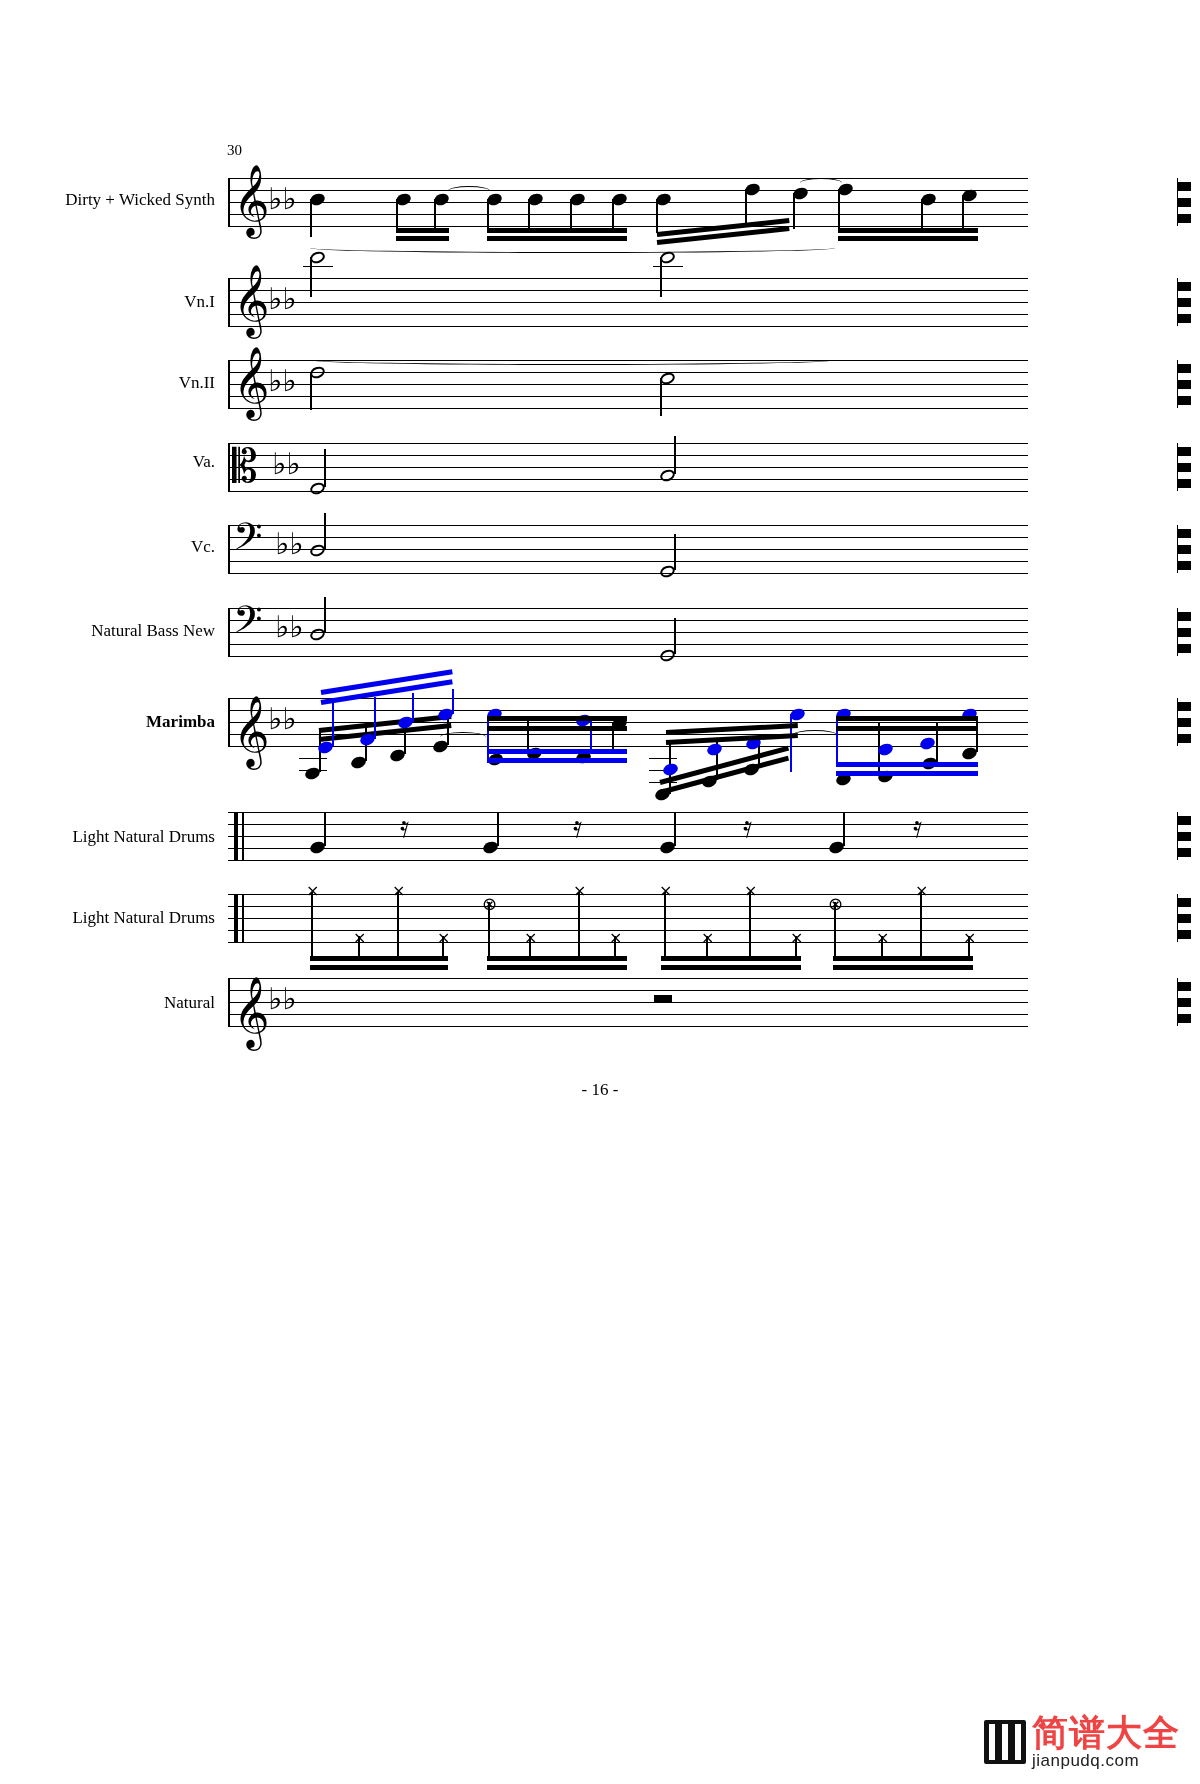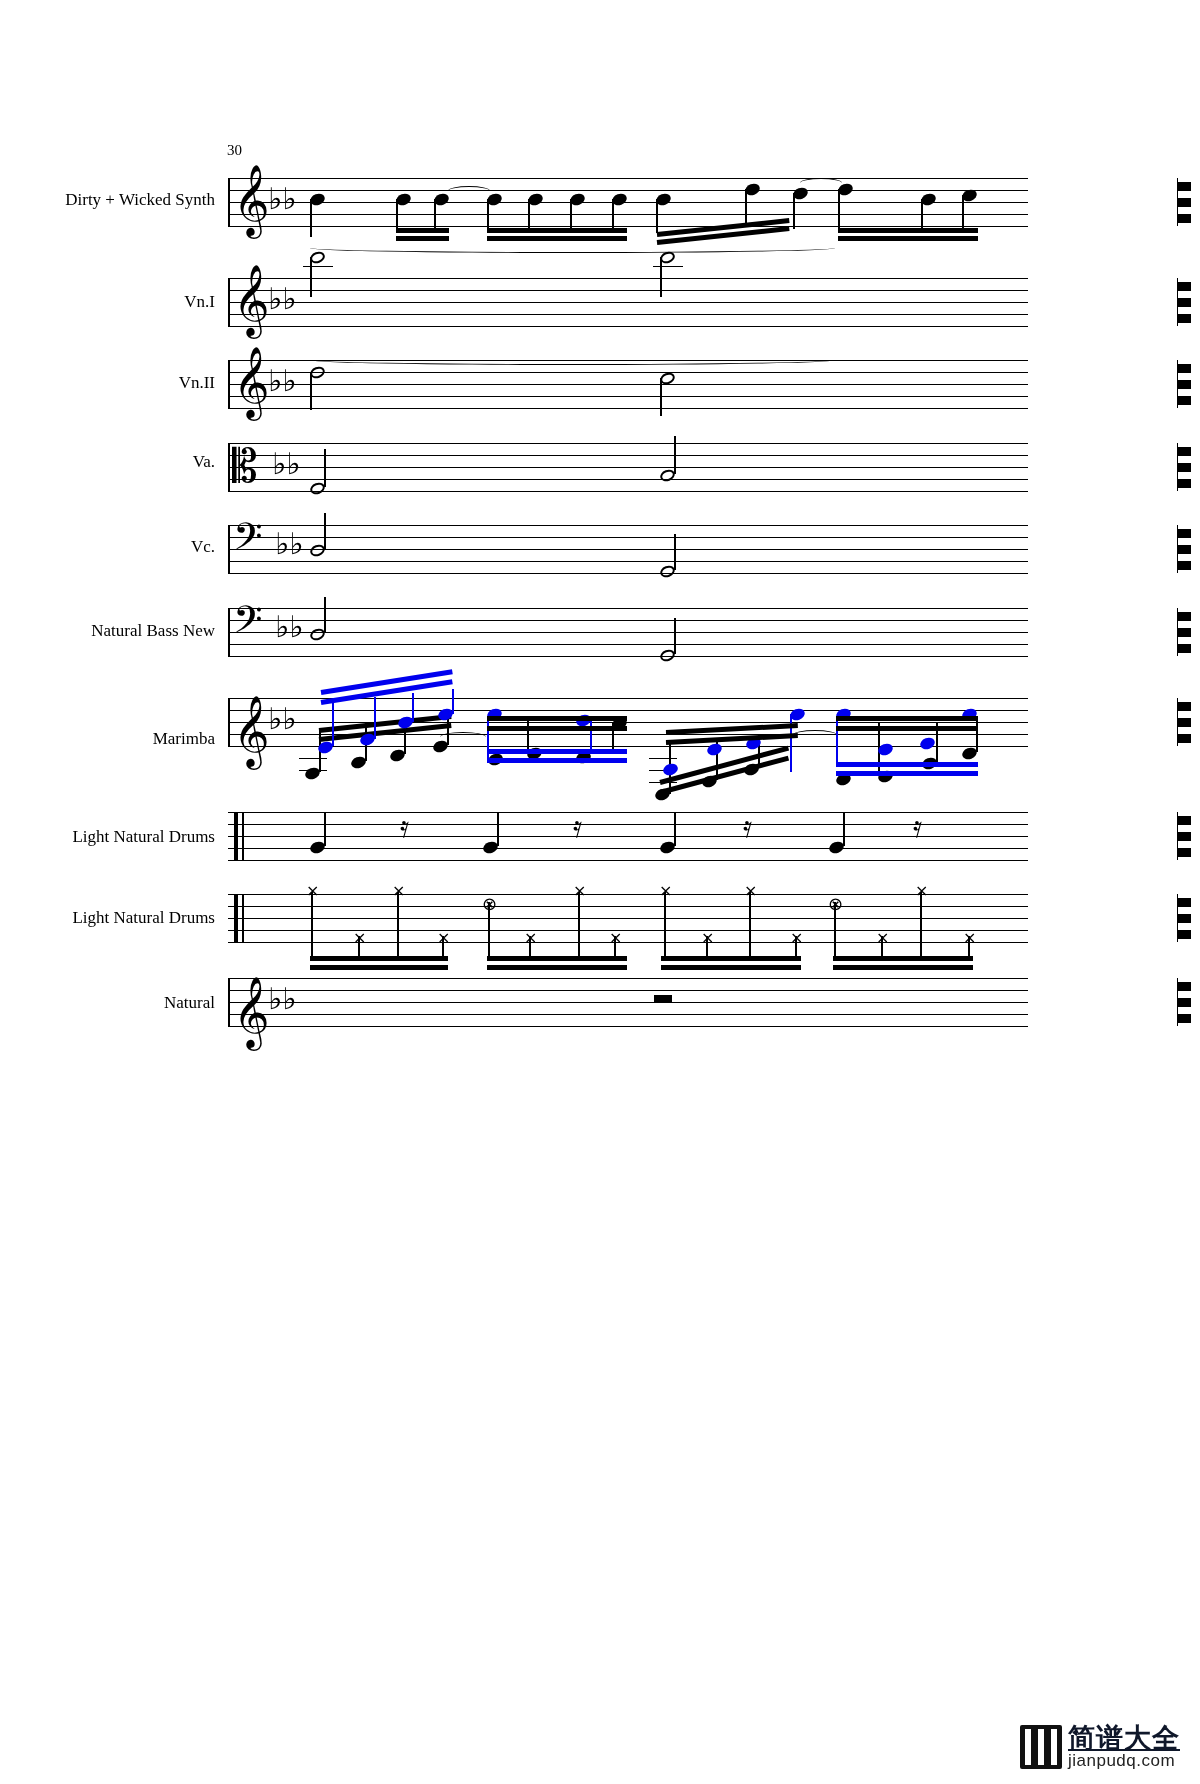--- a/index.html
+++ b/index.html
@@ -192,25 +192,24 @@
   .wm-piano i:nth-child(1) { left: 5px; }
   .wm-piano i:nth-child(2) { left: 18px; }
   .wm-piano i:nth-child(3) { left: 31px; }
   .wm-text {
     display: flex;
     flex-direction: column;
     line-height: 1.05;
   }
   .wm-cn {
     font-family: "DejaVu Sans", sans-serif;
-    font-size: 27px;
+    font-size: 36px;
     font-weight: bold;
-    color: #0f172a;
+    color: #ef4444;
     letter-spacing: 1px;
-    text-decoration: underline;
   }
   .wm-url {
     font-family: "Liberation Sans", sans-serif;
     font-size: 17px;
     color: #222;
     letter-spacing: 0.5px;
   }
   
   .edge-keys {
     position: absolute;
@@ -397,21 +396,21 @@
   <div class="nh open" style="left:310px; top:629px;"></div>
   <div class="stem" style="left:324px; top:597px; height:36px;"></div>
   <div class="nh open" style="left:660px; top:650px;"></div>
   <div class="stem" style="left:674px; top:618px; height:36px;"></div>
   <div class="edge-keys" style="top:608px; height:48px;">
     <i style="top:4px;"></i>
       <i style="top:20px;"></i>
       <i style="top:36px;"></i>
   </div>
 
-  <div class="instr-label" style="left:30px; top:729px; width:185px;">Marimba</div>
+  <div class="instr-label" style="left:30px; top:712px; width:185px;font-weight:bold;">Marimba</div>
   <div class="staff" style="left:228px; top:698px; width:800px;">
     <div class="line l0"></div>
     <div class="line l1"></div>
     <div class="line l2"></div>
     <div class="line l3"></div>
     <div class="line l4"></div>
   </div>
   <div class="barline left-edge" style="left:228px; top:698px; height:48px;"></div>
   <div class="clef treble" style="left:233px; top:700px;">𝄞</div>
   <div class="keysig" style="left:268px; top:704px;">♭♭</div>
@@ -603,20 +602,21 @@
   <div class="barline left-edge" style="left:228px; top:978px; height:48px;"></div>
   <div class="clef treble" style="left:233px; top:981px;">𝄞</div>
   <div class="keysig" style="left:268px; top:984px;">♭♭</div>
   <div class="rest-measure" style="left:654px; top:995px; width:18px;"></div>
   <div class="edge-keys" style="top:978px; height:48px;">
     <i style="top:4px;"></i>
       <i style="top:20px;"></i>
       <i style="top:36px;"></i>
   </div>
 
+  <div class="page-number" style="top:1080px; left:0;">- 16 -</div>
 
   <div class="watermark">
     <span class="wm-piano">
       <i></i>
         <i></i>
         <i></i>
     </span>
     <span class="wm-text">
       <span class="wm-cn">简谱大全</span>
       <span class="wm-url">jianpudq.com</span>

